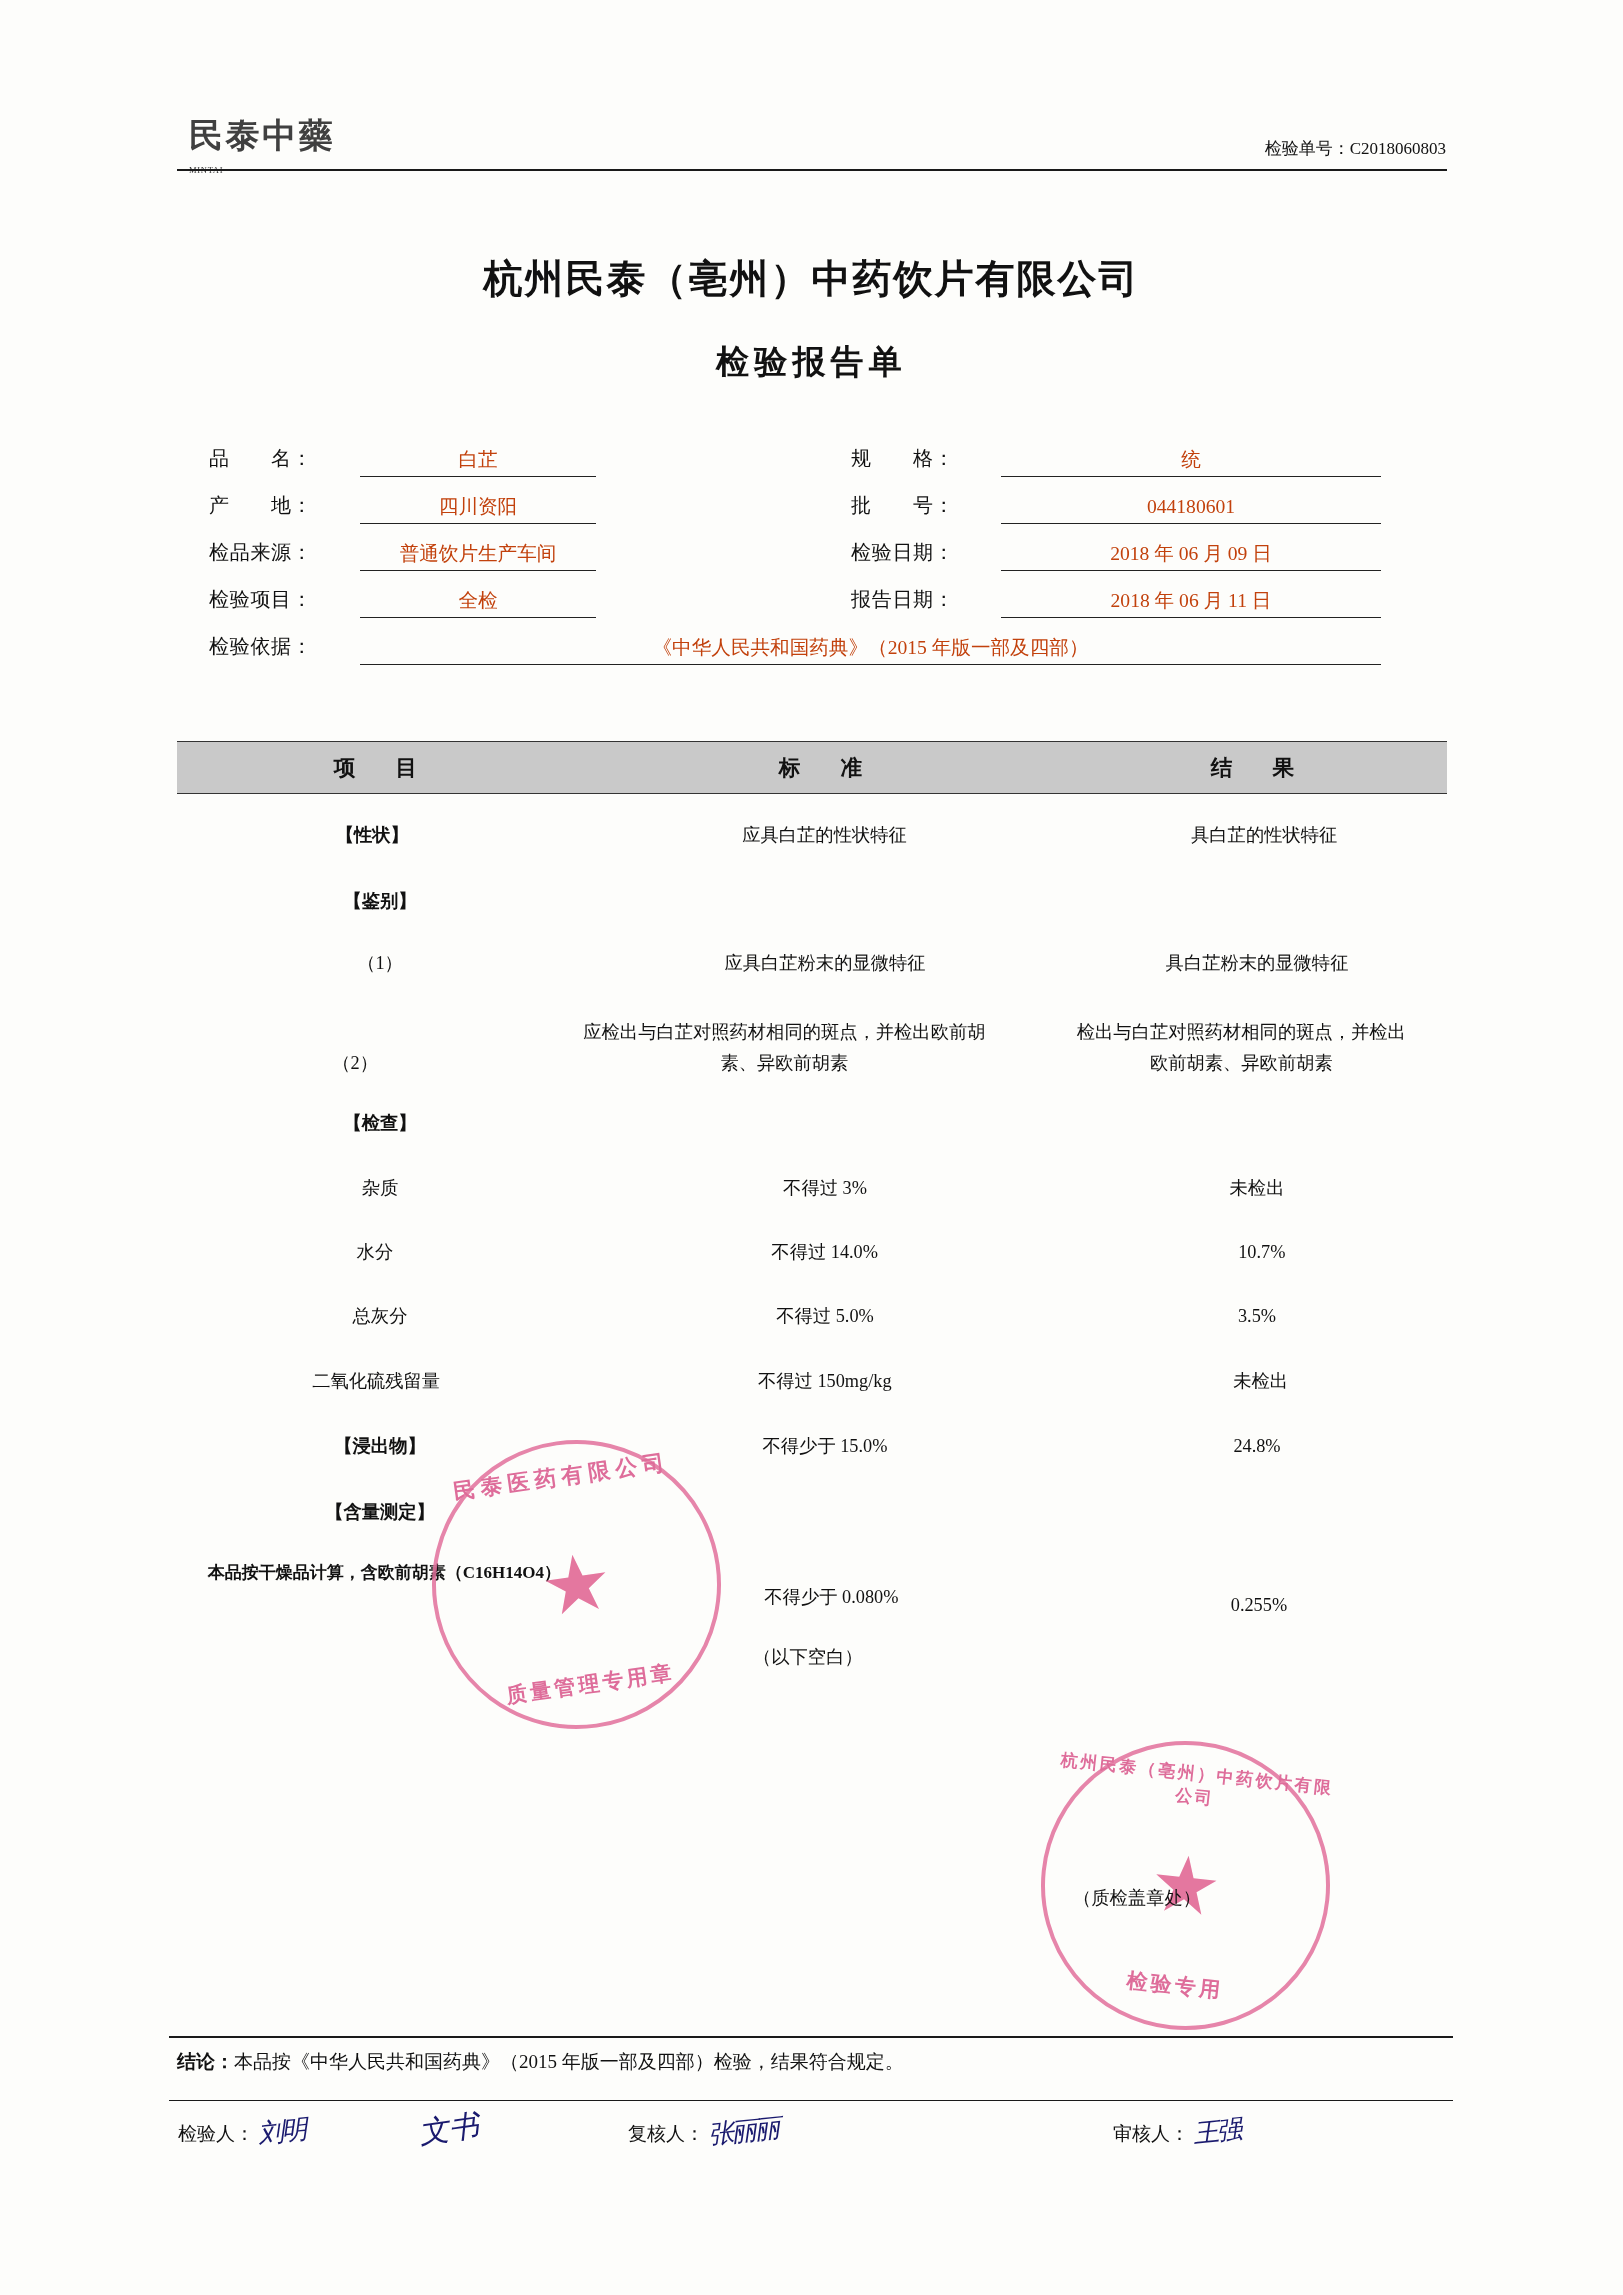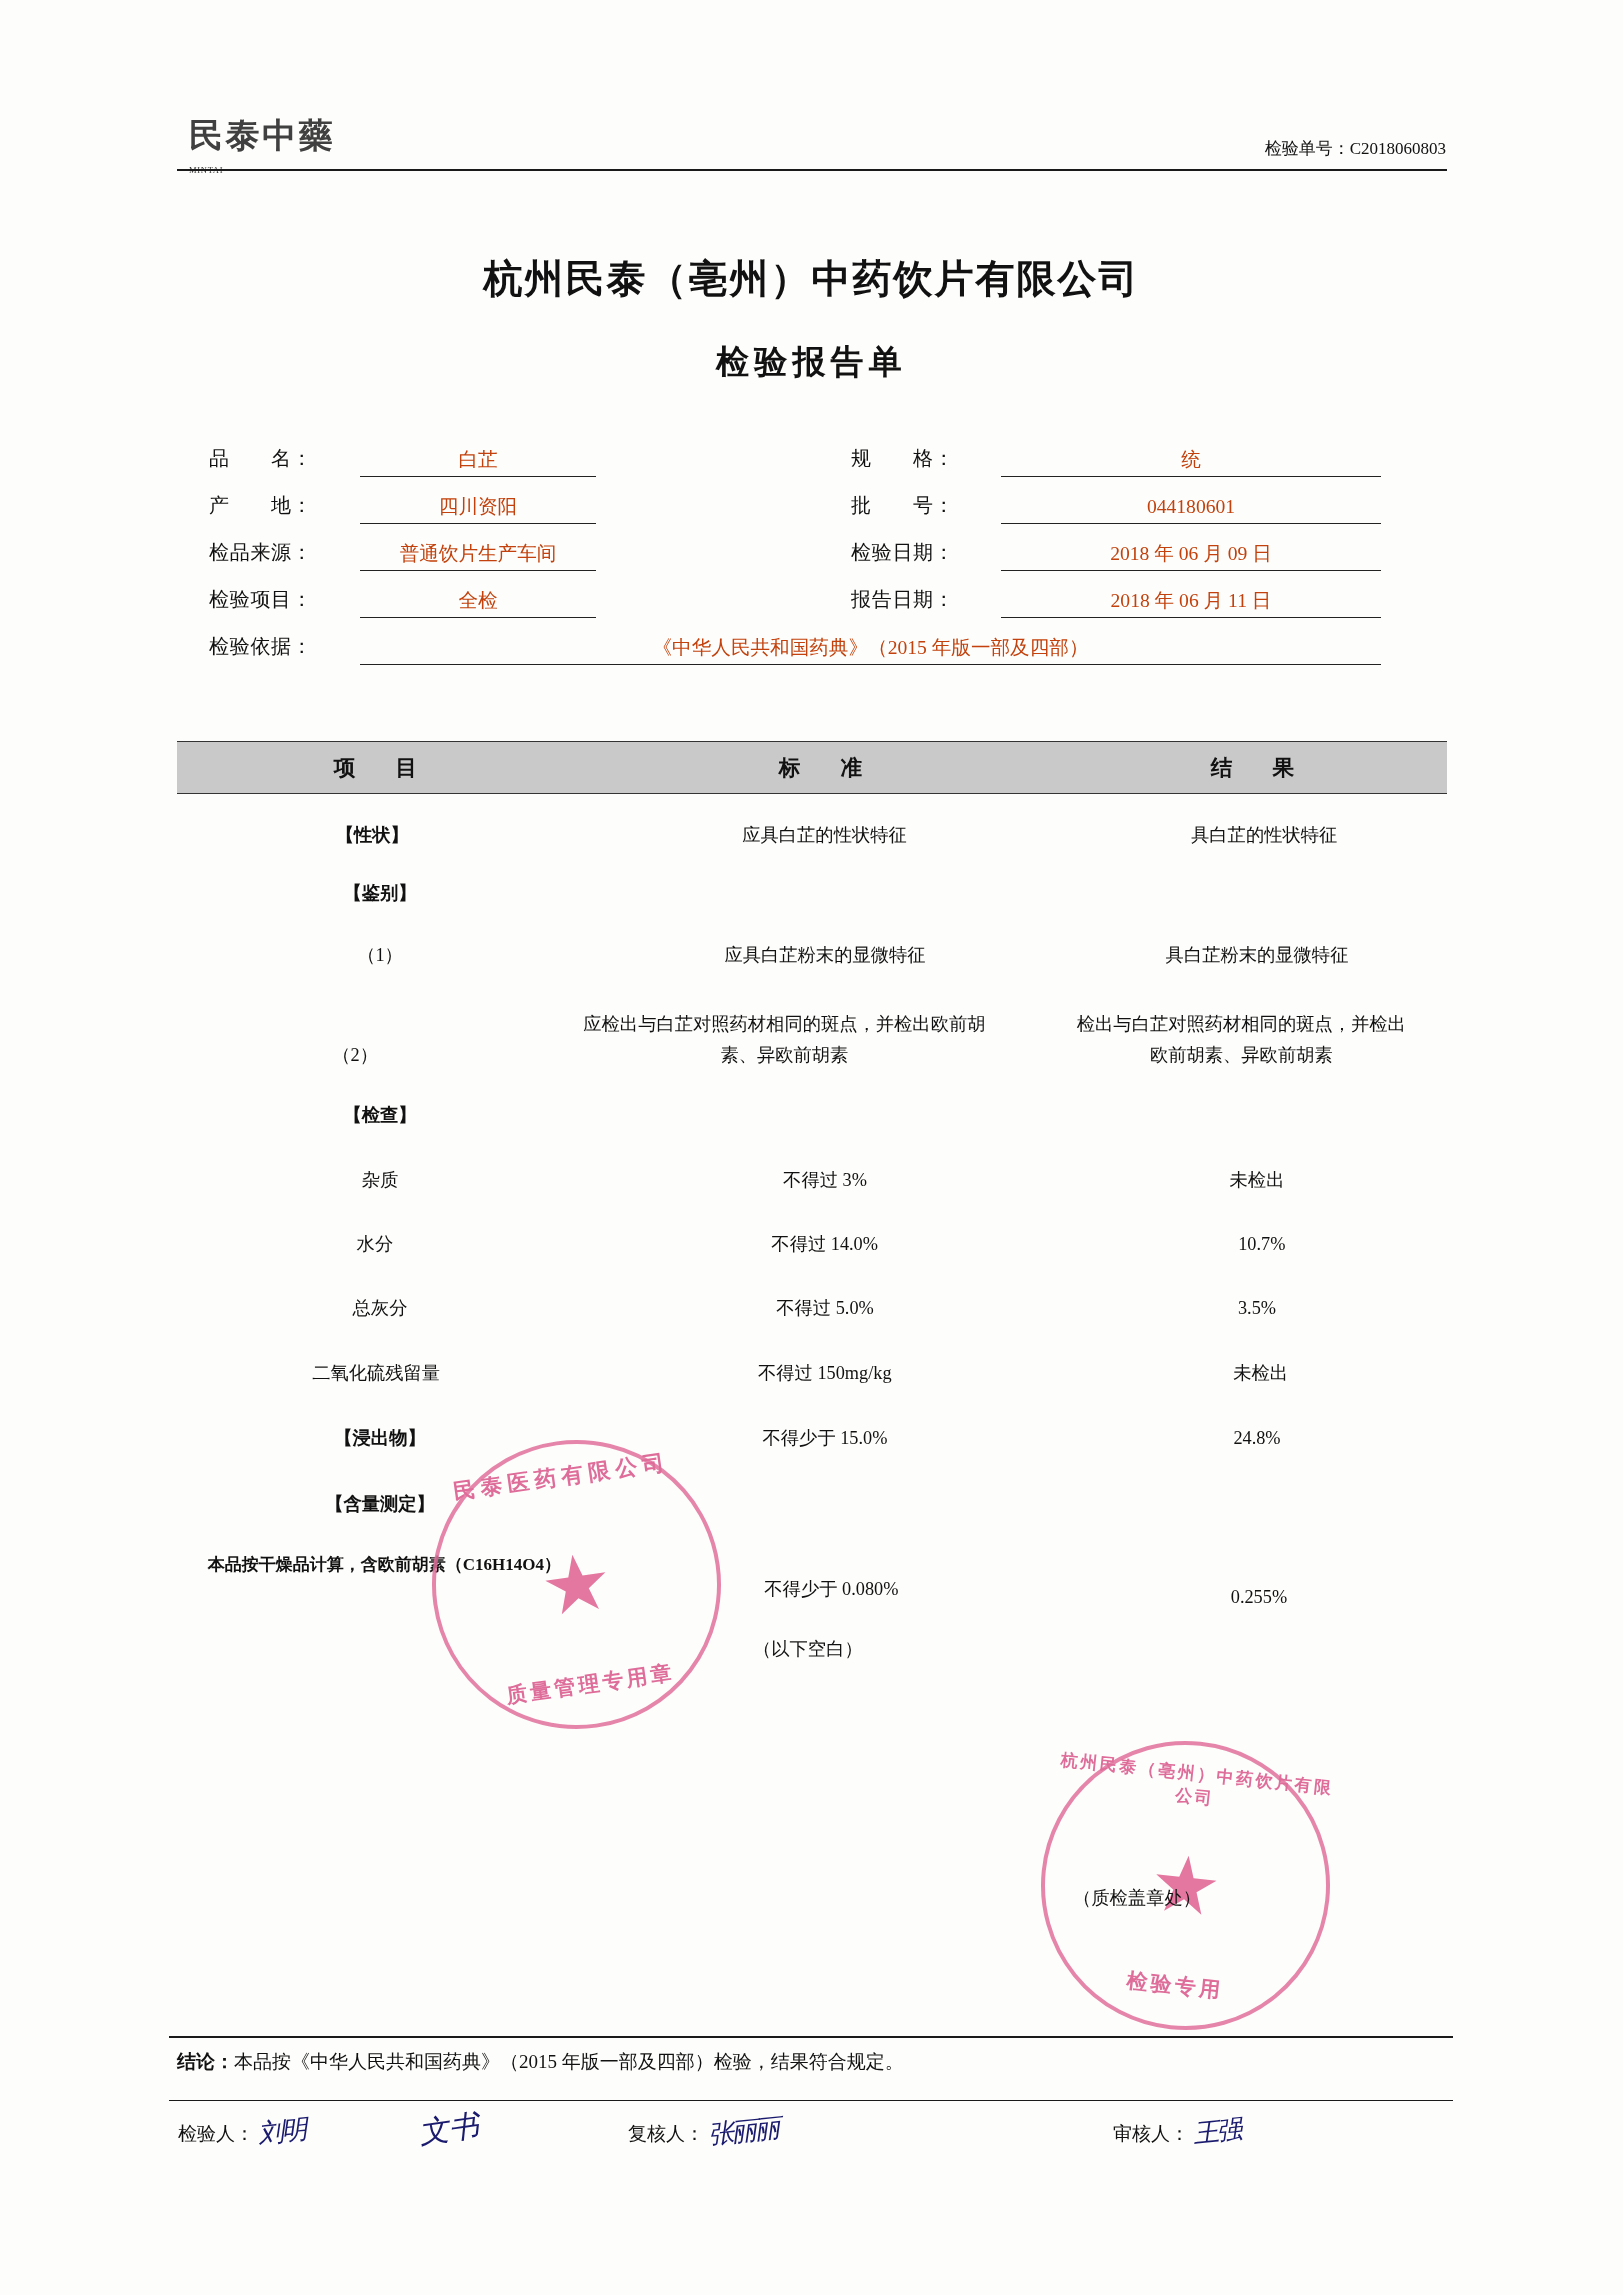--- a/index.html
+++ b/index.html
@@ -330,21 +330,21 @@
     </div>
 
     <div class="row-pad"></div>
 
     <div class="tr" style="margin-top:9.2px;gap:24px;">
       <div class="td item bold">【性状】</div>
       <div class="td std">应具白芷的性状特征</div>
       <div class="td res">具白芷的性状特征</div>
     </div>
 
-    <div class="tr" style="margin-top:12px;">
+    <div class="tr" style="margin-top:20px;">
       <div class="td item bold">【鉴别】</div>
       <div class="td std"></div>
       <div class="td res"></div>
     </div>
 
     <div class="tr" style="margin-top:15.7px;">
       <div class="td item">（1）</div>
       <div class="td std">应具白芷粉末的显微特征</div>
       <div class="td res">具白芷粉末的显微特征</div>
     </div>

